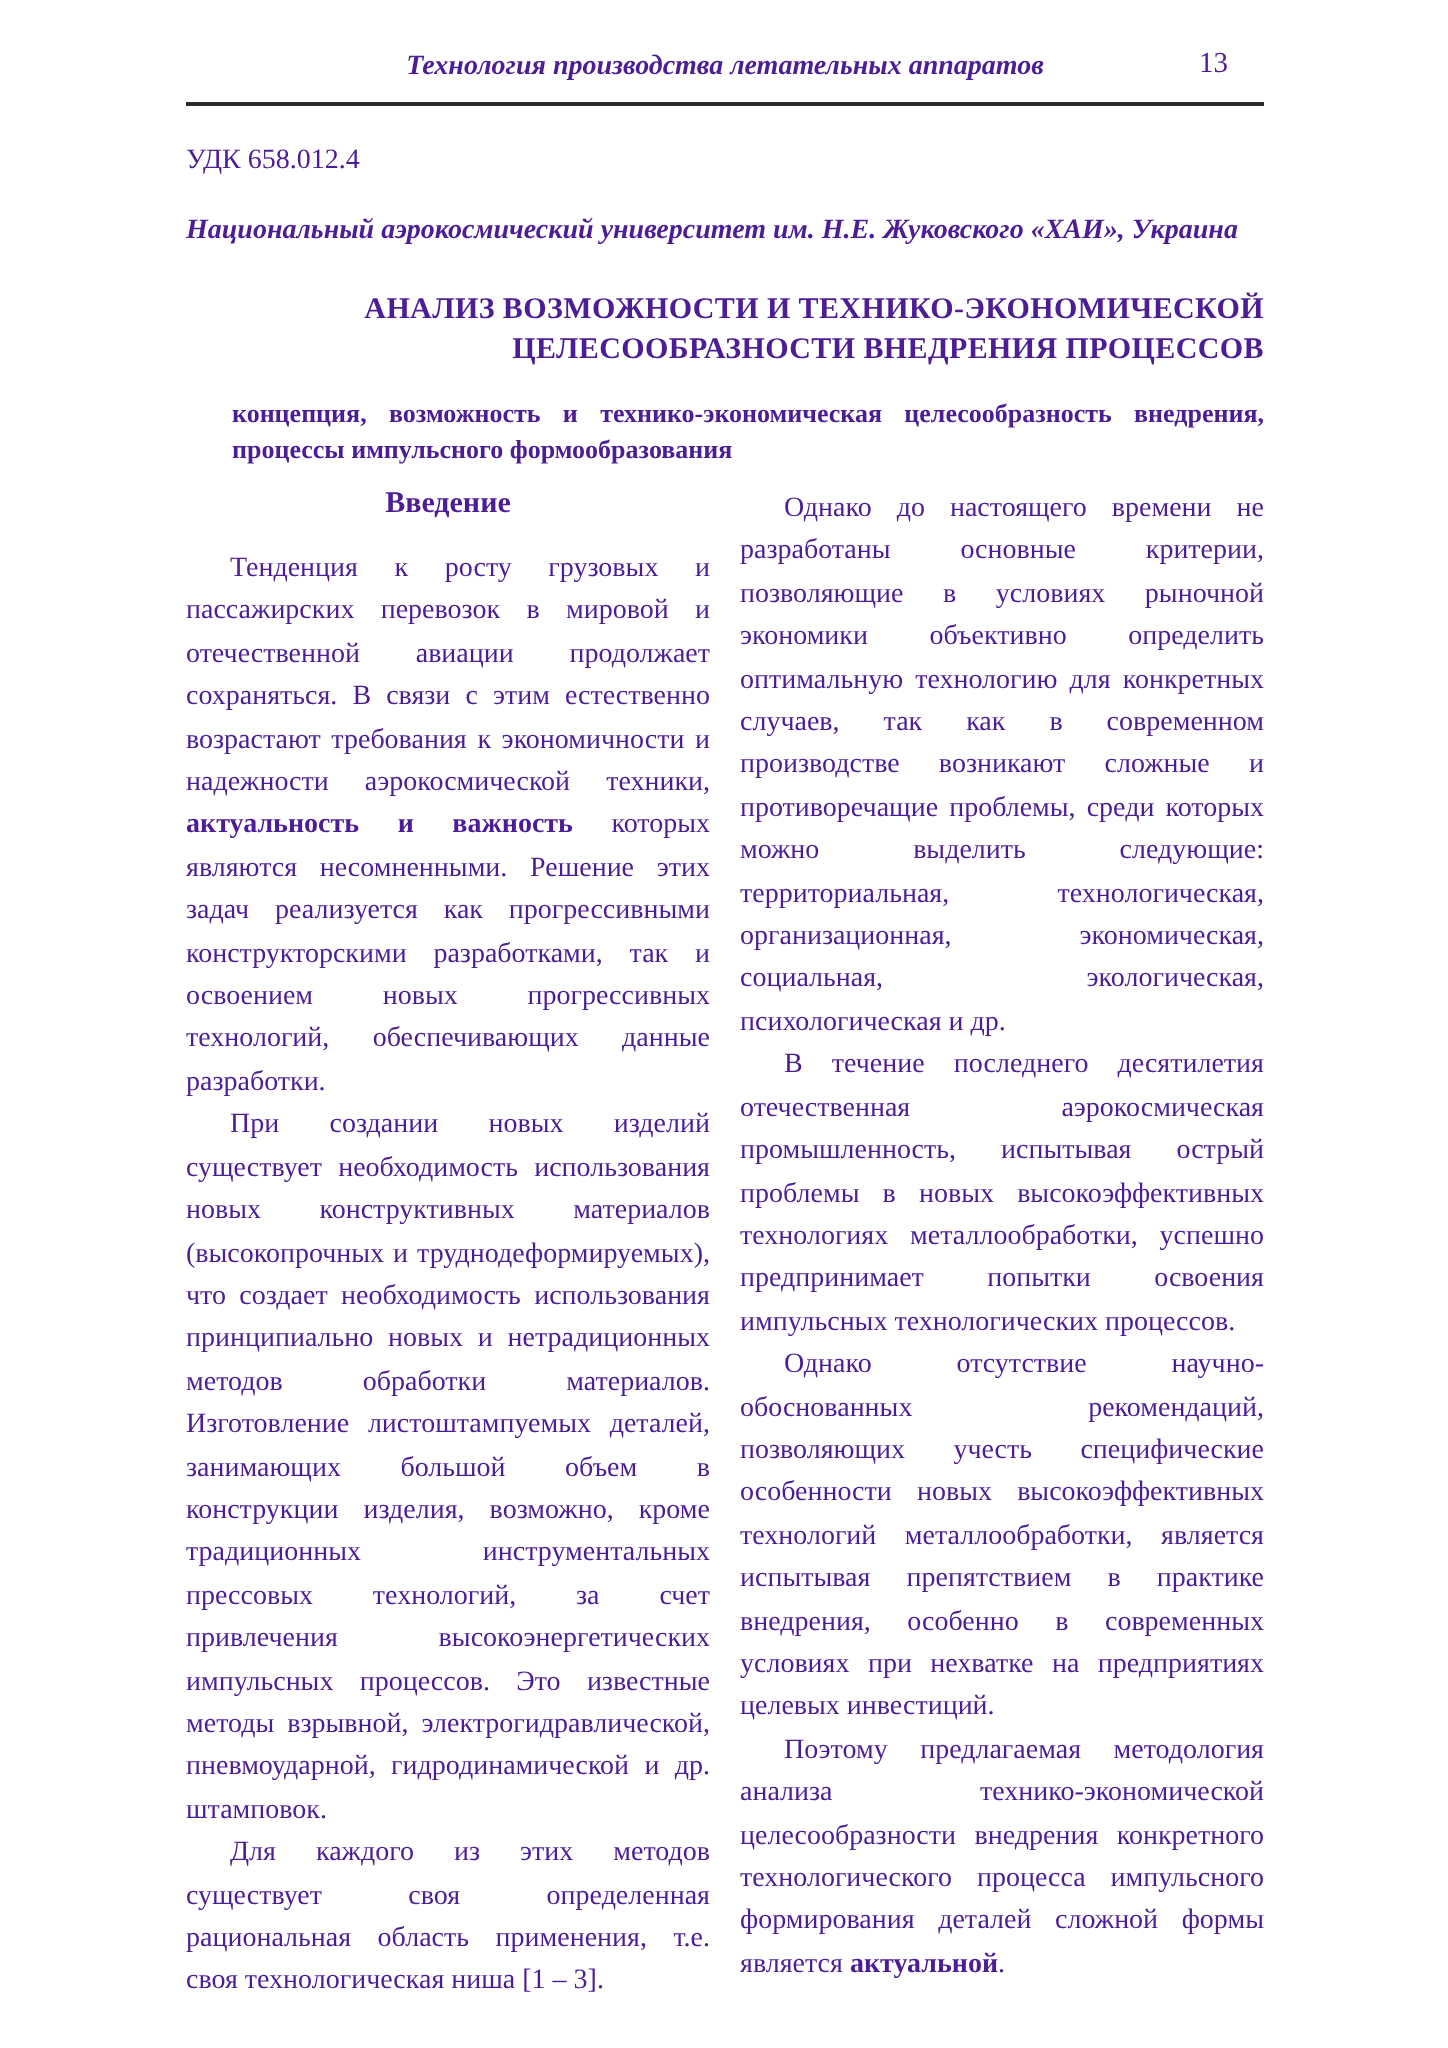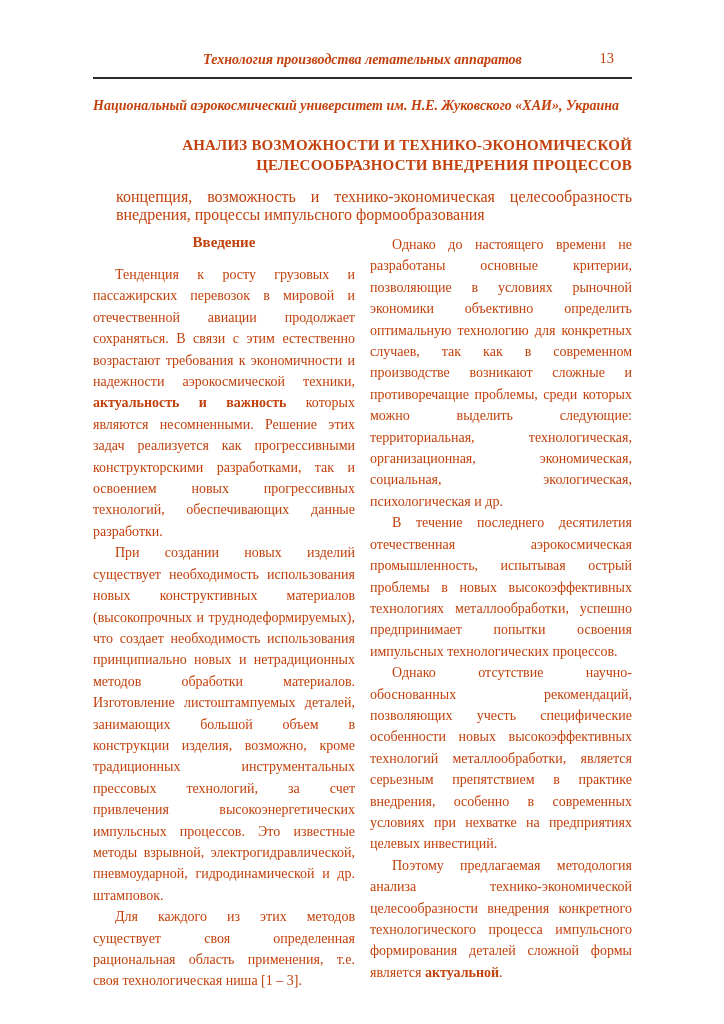--- a/index.html
+++ b/index.html
@@ -2,24 +2,24 @@
 <html lang="ru"><head>
 <meta charset="utf-8">
 <style>
   html, body { margin: 0; padding: 0; background: #ffffff; }
   .page {
     position: relative;
     width: 668px;
     height: 1024px;
     margin: 0 auto;
     background: #ffffff;
-    color: #c2410c;
+    color: #4c1d95;
     font-family: "Liberation Serif", "DejaVu Serif", serif;
     box-sizing: border-box;
-    padding: 52px 64px 0 65px;
+    padding: 26px 64px 0 65px;
     overflow: hidden;
   }
   .running-header {
     position: relative;
     text-align: center;
     font-size: 14px;
     font-weight: bold;
     font-style: italic;
     padding-bottom: 9px;
     border-bottom: 2px solid #2b2b2b;
@@ -45,23 +45,23 @@
   }
   .abstract {
     margin: 15px 0 0 23px;
     font-size: 12.8px;
     line-height: 18px;
     text-align: justify;
     hyphens: auto;
   }
   .keywords {
     margin: 13px 0 0 23px;
-    font-size: 16px;
+    font-size: 13px;
     line-height: 18px;
-    font-weight: normal;
+    font-weight: bold;
     text-align: justify;
     hyphens: auto;
   }
   .columns { display: flex; gap: 15px; margin-top: 10px; }
   .column { flex: 1 1 0; min-width: 0; }
   .intro-heading {
     text-align: center;
     font-weight: bold;
     font-size: 15px;
     margin: 0 0 13px 0;
@@ -79,20 +79,21 @@
 </head>
 <body>
 
 <div class="page">
 
   <div class="running-header">
     <span>Технология производства летательных аппаратов</span>
     <span class="page-number">13</span>
   </div>
 
+  <div class="udc">УДК 658.012.4</div>
 
 
   <div class="affiliation">Национальный аэрокосмический университет им. Н.Е. Жуковского «ХАИ», Украина</div>
 
   <div class="article-title">
       <div>АНАЛИЗ ВОЗМОЖНОСТИ И ТЕХНИКО-ЭКОНОМИЧЕСКОЙ</div>
       <div>ЦЕЛЕСООБРАЗНОСТИ ВНЕДРЕНИЯ ПРОЦЕССОВ</div>
     </div>
 
 
@@ -104,19 +105,19 @@
       <div>
           <p class="body-p"><span>Тенденция к росту грузовых и пассажирских перевозок в мировой и отечественной авиации продолжает сохраняться. В связи с этим естественно возрастают требования к экономичности и надежности аэрокосмической техники, </span><span class="seg-em">актуальность и важность</span><span> которых являются несомненными. Решение этих задач реализуется как прогрессивными конструкторскими разработками, так и освоением новых прогрессивных технологий, обеспечивающих данные разработки.</span></p>
           <p class="body-p"><span>При создании новых изделий существует необходимость использования новых конструктивных материалов (высокопрочных и труднодеформируемых), что создает необходимость использования принципиально новых и нетрадиционных методов обработки материалов. Изготовление листоштампуемых деталей, занимающих большой объем в конструкции изделия, возможно, кроме традиционных инструментальных прессовых технологий, за счет привлечения высокоэнергетических импульсных процессов. Это известные методы взрывной, электрогидравлической, пневмоударной, гидродинамической и др. штамповок.</span></p>
           <p class="body-p"><span>Для каждого из этих методов существует своя определенная рациональная область применения, т.е. своя технологическая ниша [1 – 3].</span></p>
         </div>
     </div>
     <div class="column">
       <div>
           <p class="body-p"><span>Однако до настоящего времени не разработаны основные критерии, позволяющие в условиях рыночной экономики объективно определить оптимальную технологию для конкретных случаев, так как в современном производстве возникают сложные и противоречащие проблемы, среди которых можно выделить следующие: территориальная, технологическая, организационная, экономическая, социальная, экологическая, психологическая и др.</span></p>
           <p class="body-p"><span>В течение последнего десятилетия отечественная аэрокосмическая промышленность, испытывая острый проблемы в новых высокоэффективных технологиях металлообработки, успешно предпринимает попытки освоения импульсных технологических процессов.</span></p>
-          <p class="body-p"><span>Однако отсутствие научно-обоснованных рекомендаций, позволяющих учесть специфические особенности новых высокоэффективных технологий металлообработки, является серьезным препятствием в практике внедрения, особенно в современных условиях при нехватке на предприятиях целевых инвестиций.</span></p>
+          <p class="body-p"><span>Однако отсутствие научно-обоснованных рекомендаций, позволяющих учесть специфические особенности новых высокоэффективных технологий металлообработки, является испытывая препятствием в практике внедрения, особенно в современных условиях при нехватке на предприятиях целевых инвестиций.</span></p>
           <p class="body-p"><span>Поэтому предлагаемая методология анализа технико-экономической целесообразности внедрения конкретного технологического процесса импульсного формирования деталей сложной формы является </span><span class="seg-em">актуальной</span><span>.</span></p>
         </div>
     </div>
   </div>
 
 </div>
 
 </body></html>

